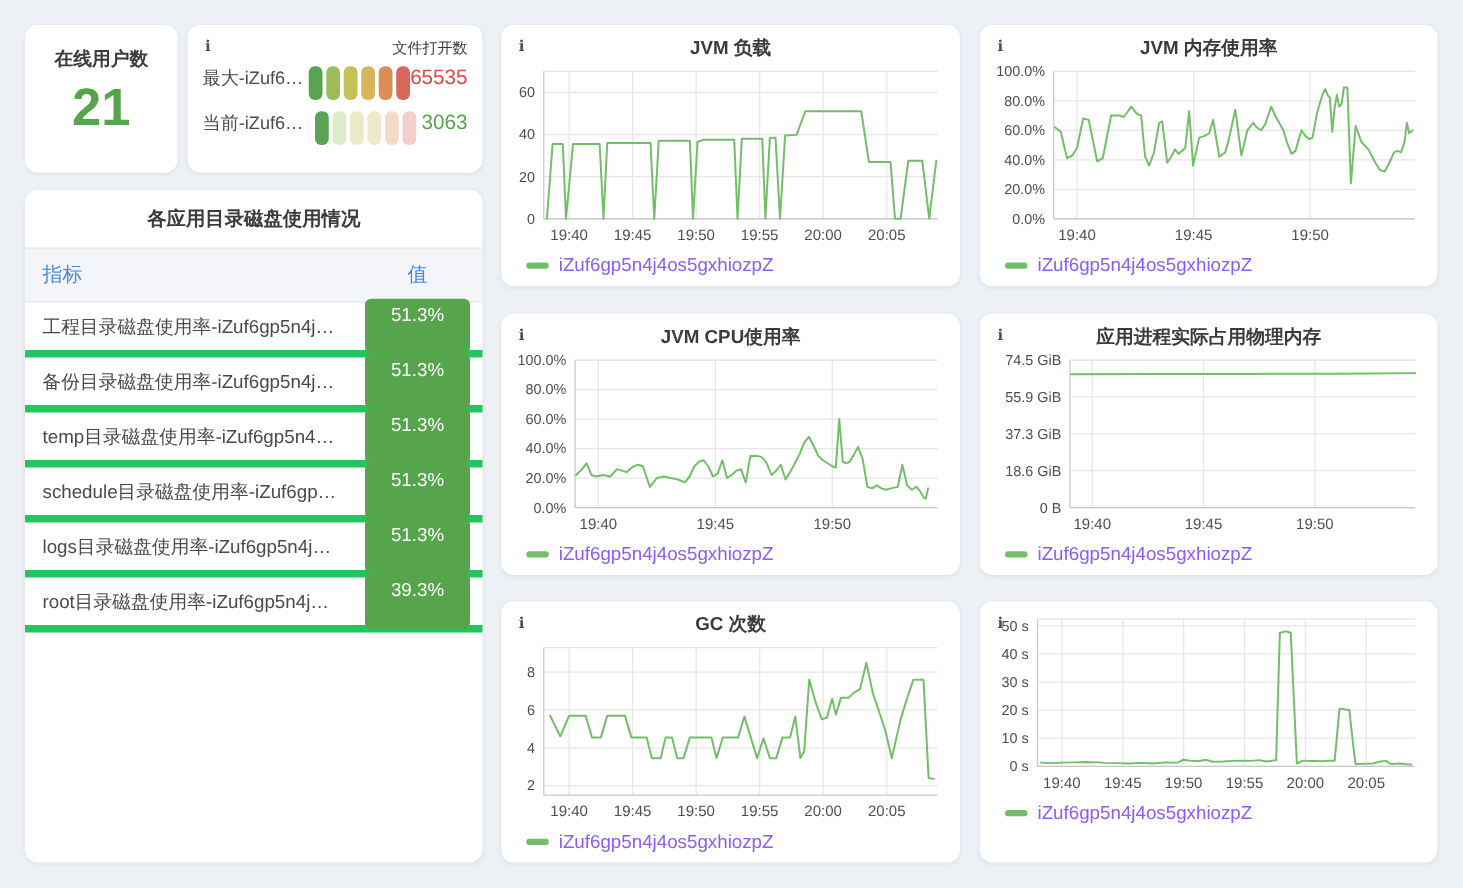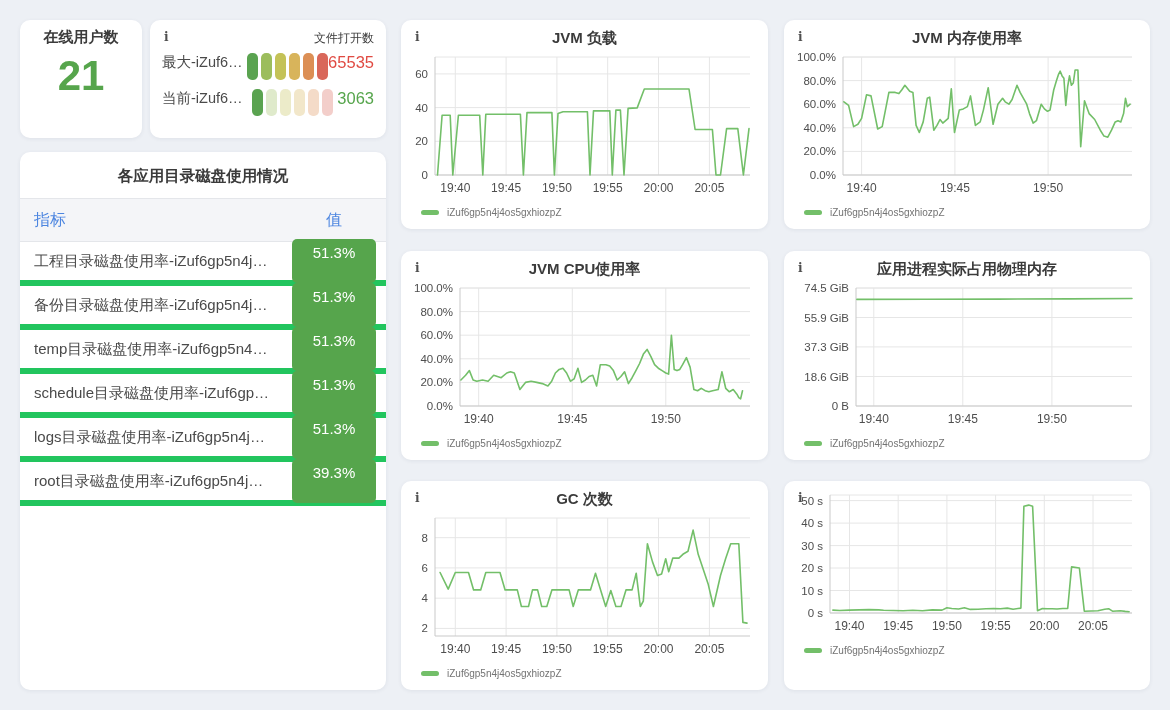--- a/index.html
+++ b/index.html
@@ -17,21 +17,21 @@
   .card-files {left:150px;top:20px;width:236px;height:118px}
   .card-table {left:20px;top:152px;width:366px;height:538px}
   .chart-m1{left:401px;top:20px; width:367px;height:209px}
   .chart-m2{left:401px;top:251px;width:367px;height:209px}
   .chart-m3{left:401px;top:481px;width:367px;height:209px}
   .chart-r1{left:784px;top:20px; width:366px;height:209px}
   .chart-r2{left:784px;top:251px;width:366px;height:209px}
   .chart-r3{left:784px;top:481px;width:366px;height:209px}
 
   
-  .card-online .card-title{margin-top:8px;text-align:center;font-size:15px;font-weight:600;color:var(--text)}
+  .card-online .card-title{margin-top:18px;text-align:center;font-size:15px;font-weight:600;color:var(--text)}
   .big-number{margin-top:8px;text-align:center;font-size:42px;font-weight:700;color:var(--green);line-height:1}
 
   
   .card-files{padding:8px 12px 8px 12px}
   .files-title{margin:2px 0 6px;text-align:right;font-size:12px;font-weight:400;color:var(--text)}
   .gauge-row{display:flex;align-items:flex-start;height:36px}
   .gauge-label{width:90px;font-size:14.5px;color:#4a4a4a;white-space:nowrap;overflow:hidden}
   .gauge-cells{display:flex;gap:3px}
   .gauge-cell{width:11px;height:27px;border-radius:5px}
   .gauge-value{flex:1;text-align:right;font-size:16.5px;font-weight:500}
@@ -45,21 +45,21 @@
   .metric{flex:1;padding-left:14px;font-size:15px;color:#4a4a4a;white-space:nowrap;overflow:hidden}
   .badge{flex:0 0 84px;height:44px;margin-right:10px;border-radius:5px;background:var(--green);color:#fff;font-size:15px;line-height:28px;text-align:center}
 
   
   .chart-panel{padding:8px 12px 4px}
   .info-icon{position:absolute;left:14px;top:10px;font-family:"DejaVu Serif",serif;font-weight:bold;font-size:12px;color:#4f4f4f;cursor:pointer}
   .chart-title{margin:1px 0 3px;text-align:center;font-size:15px;font-weight:600;color:var(--text)}
   .chart-body{height:150px}
   .legend{display:flex;align-items:center;gap:8px;height:22px;margin-left:8px;cursor:pointer}
   .legend-swatch{width:18px;height:5px;border-radius:3px;background:var(--line)}
-  .legend-label{font-size:10px;color:#737373}
+  .legend-label{font-size:15px;color:#8b5cf6}
   .tk{font-size:11.5px;fill:var(--tick)}
   .tkx{font-size:12px;fill:var(--tick)}
 </style>
 </head>
 <body>
 
 <div class="dashboard">
 
   <section class="card card-online">
     <div class="card-title">在线用户数</div>

